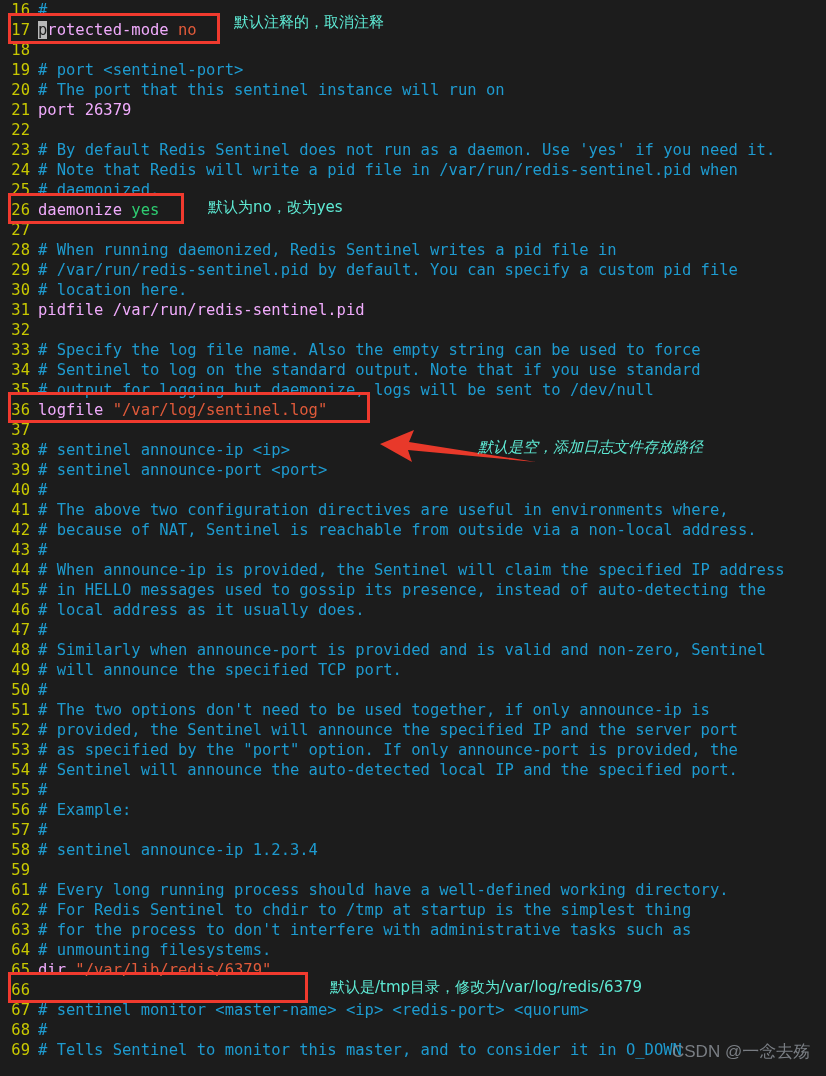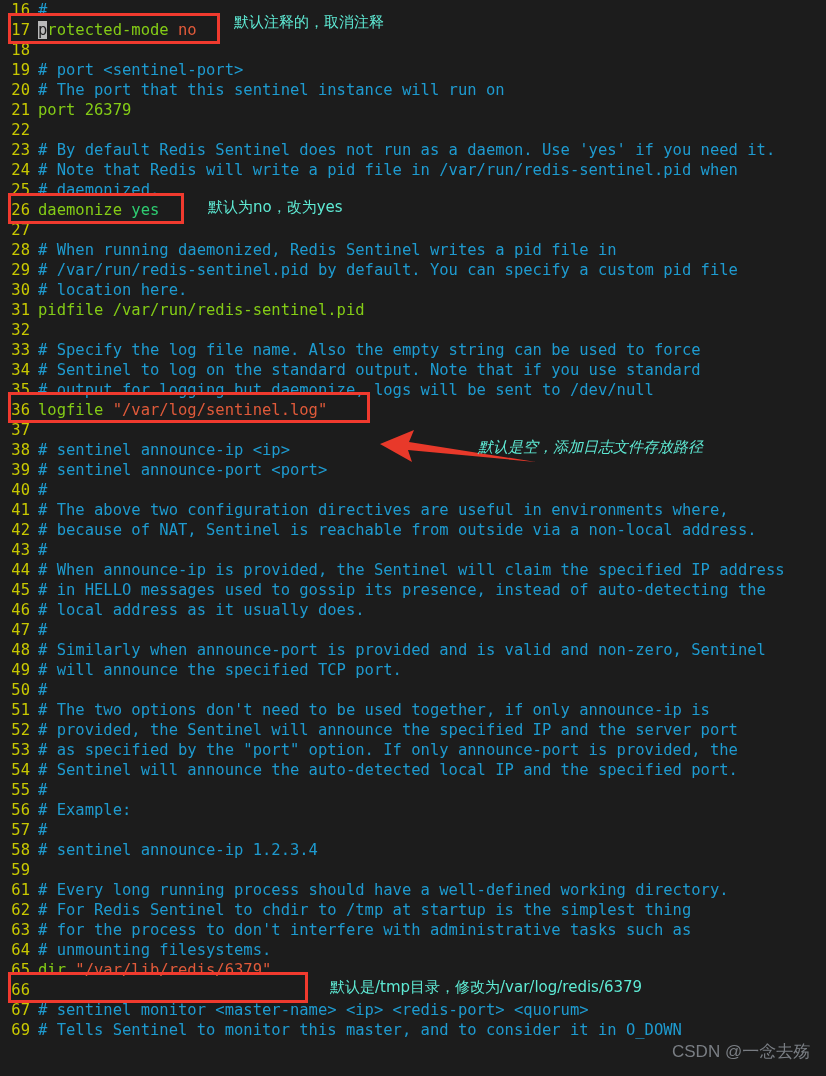--- a/index.html
+++ b/index.html
@@ -36,21 +36,21 @@
     display: inline-block;
     width: 30px;
     text-align: right;
     color: #c8c800;
     margin-right: 8px;
   }
   .code {
     display: inline;
   }
   .c-comment { color: #1e9bd0; }
-  .c-plain   { color: #84cc16; margin-top: 41px; }
+  .c-plain   { color: #f0abfc; margin-top: 41px; }
   .c-str     { color: #e05a3a; }
   .c-val     { color: #2ecc71; margin-top: 41px; }
   .cursor {
     background: #b9b9b9;
     color: #1c1c1c;
   }
   
   .redbox {
     position: absolute;
     border: 3px solid #f03a2e;
@@ -129,20 +129,21 @@
       <div class="line"><span class="ln">57</span><span class="code"><span class="c-comment">#</span></span></div>
       <div class="line"><span class="ln">58</span><span class="code"><span class="c-comment"># sentinel announce-ip 1.2.3.4</span></span></div>
       <div class="line"><span class="ln">59</span><span class="code"></span></div>
       <div class="line"><span class="ln">61</span><span class="code"><span class="c-comment"># Every long running process should have a well-defined working directory.</span></span></div>
       <div class="line"><span class="ln">62</span><span class="code"><span class="c-comment"># For Redis Sentinel to chdir to /tmp at startup is the simplest thing</span></span></div>
       <div class="line"><span class="ln">63</span><span class="code"><span class="c-comment"># for the process to don't interfere with administrative tasks such as</span></span></div>
       <div class="line"><span class="ln">64</span><span class="code"><span class="c-comment"># unmounting filesystems.</span></span></div>
       <div class="line"><span class="ln">65</span><span class="code"><span class="c-plain">dir </span><span class="c-str">"/var/lib/redis/6379"</span></span></div>
       <div class="line"><span class="ln">66</span><span class="code"></span></div>
       <div class="line"><span class="ln">67</span><span class="code"><span class="c-comment"># sentinel monitor &lt;master-name&gt; &lt;ip&gt; &lt;redis-port&gt; &lt;quorum&gt;</span></span></div>
+      <div class="line"><span class="ln">68</span><span class="code"><span class="c-comment">#</span></span></div>
       <div class="line"><span class="ln">69</span><span class="code"><span class="c-comment"># Tells Sentinel to monitor this master, and to consider it in O_DOWN</span></span></div>
     </div>
 
   <div class="redbox" style="left:8px; top:13px; width:212px; height:31px;"></div>
 
   <div class="redbox" style="left:8px; top:193px; width:176px; height:31px;"></div>
 
   <div class="redbox" style="left:8px; top:392px; width:362px; height:31px;"></div>
 
   <div class="redbox" style="left:8px; top:972px; width:300px; height:31px;"></div>

